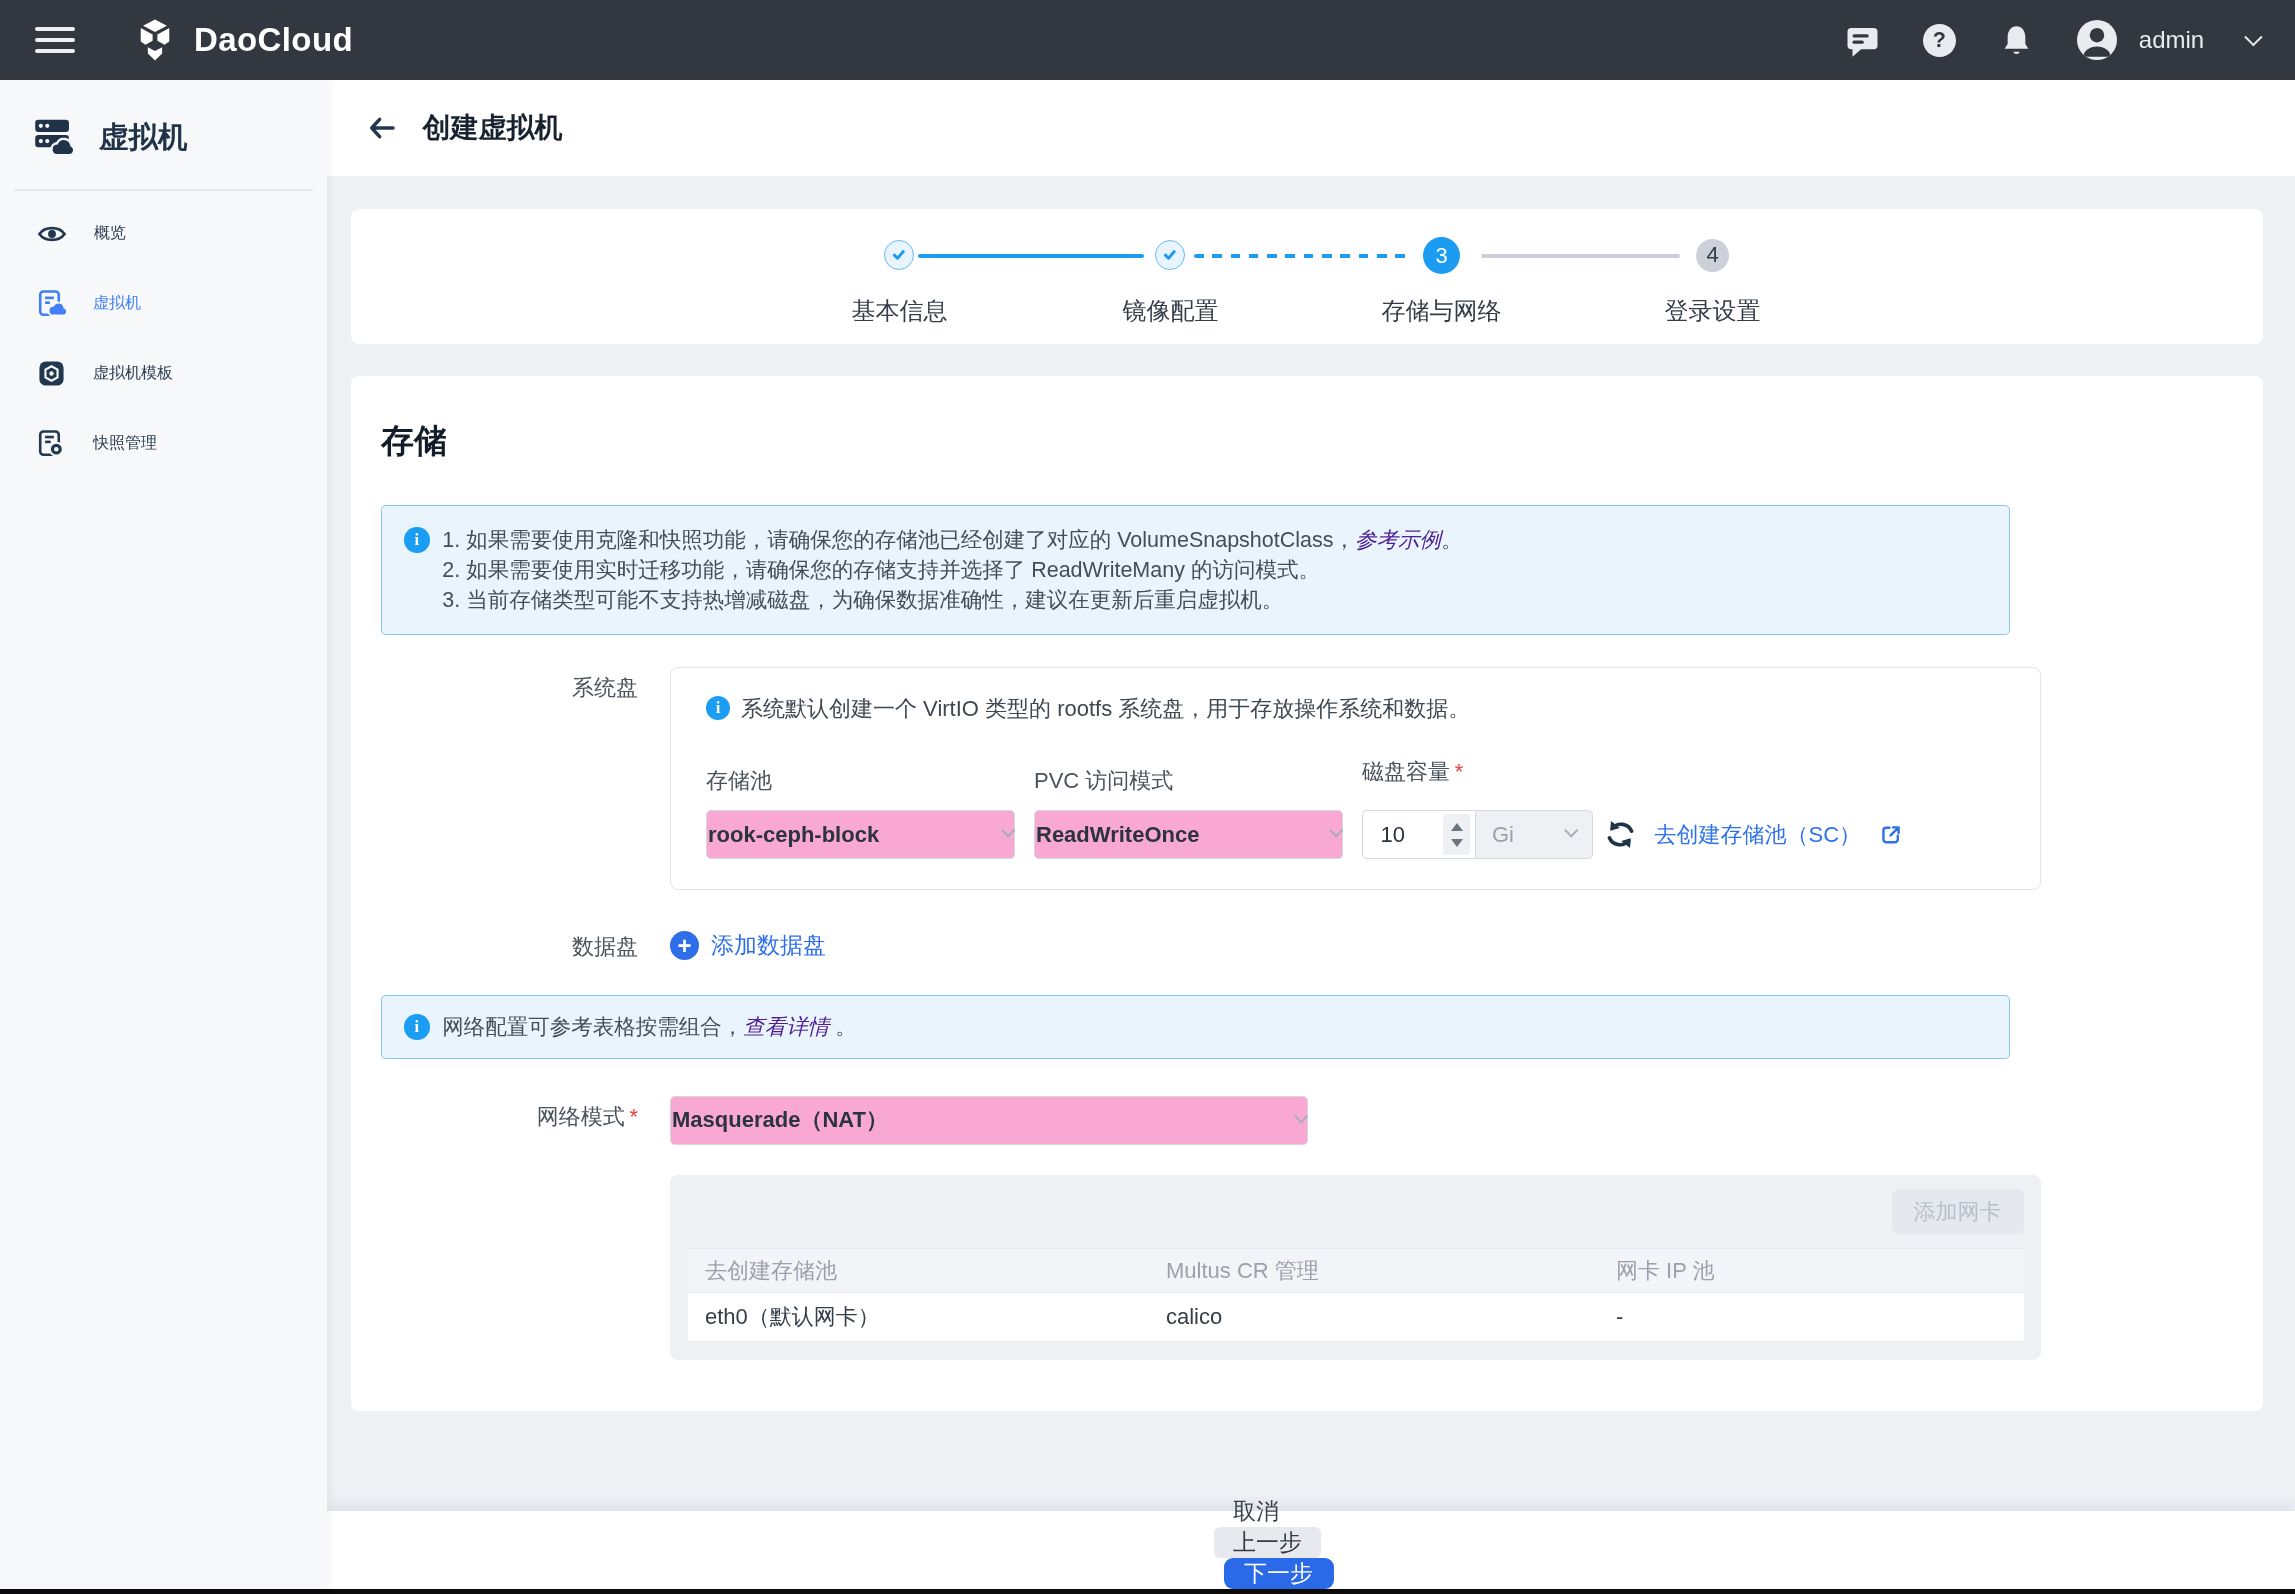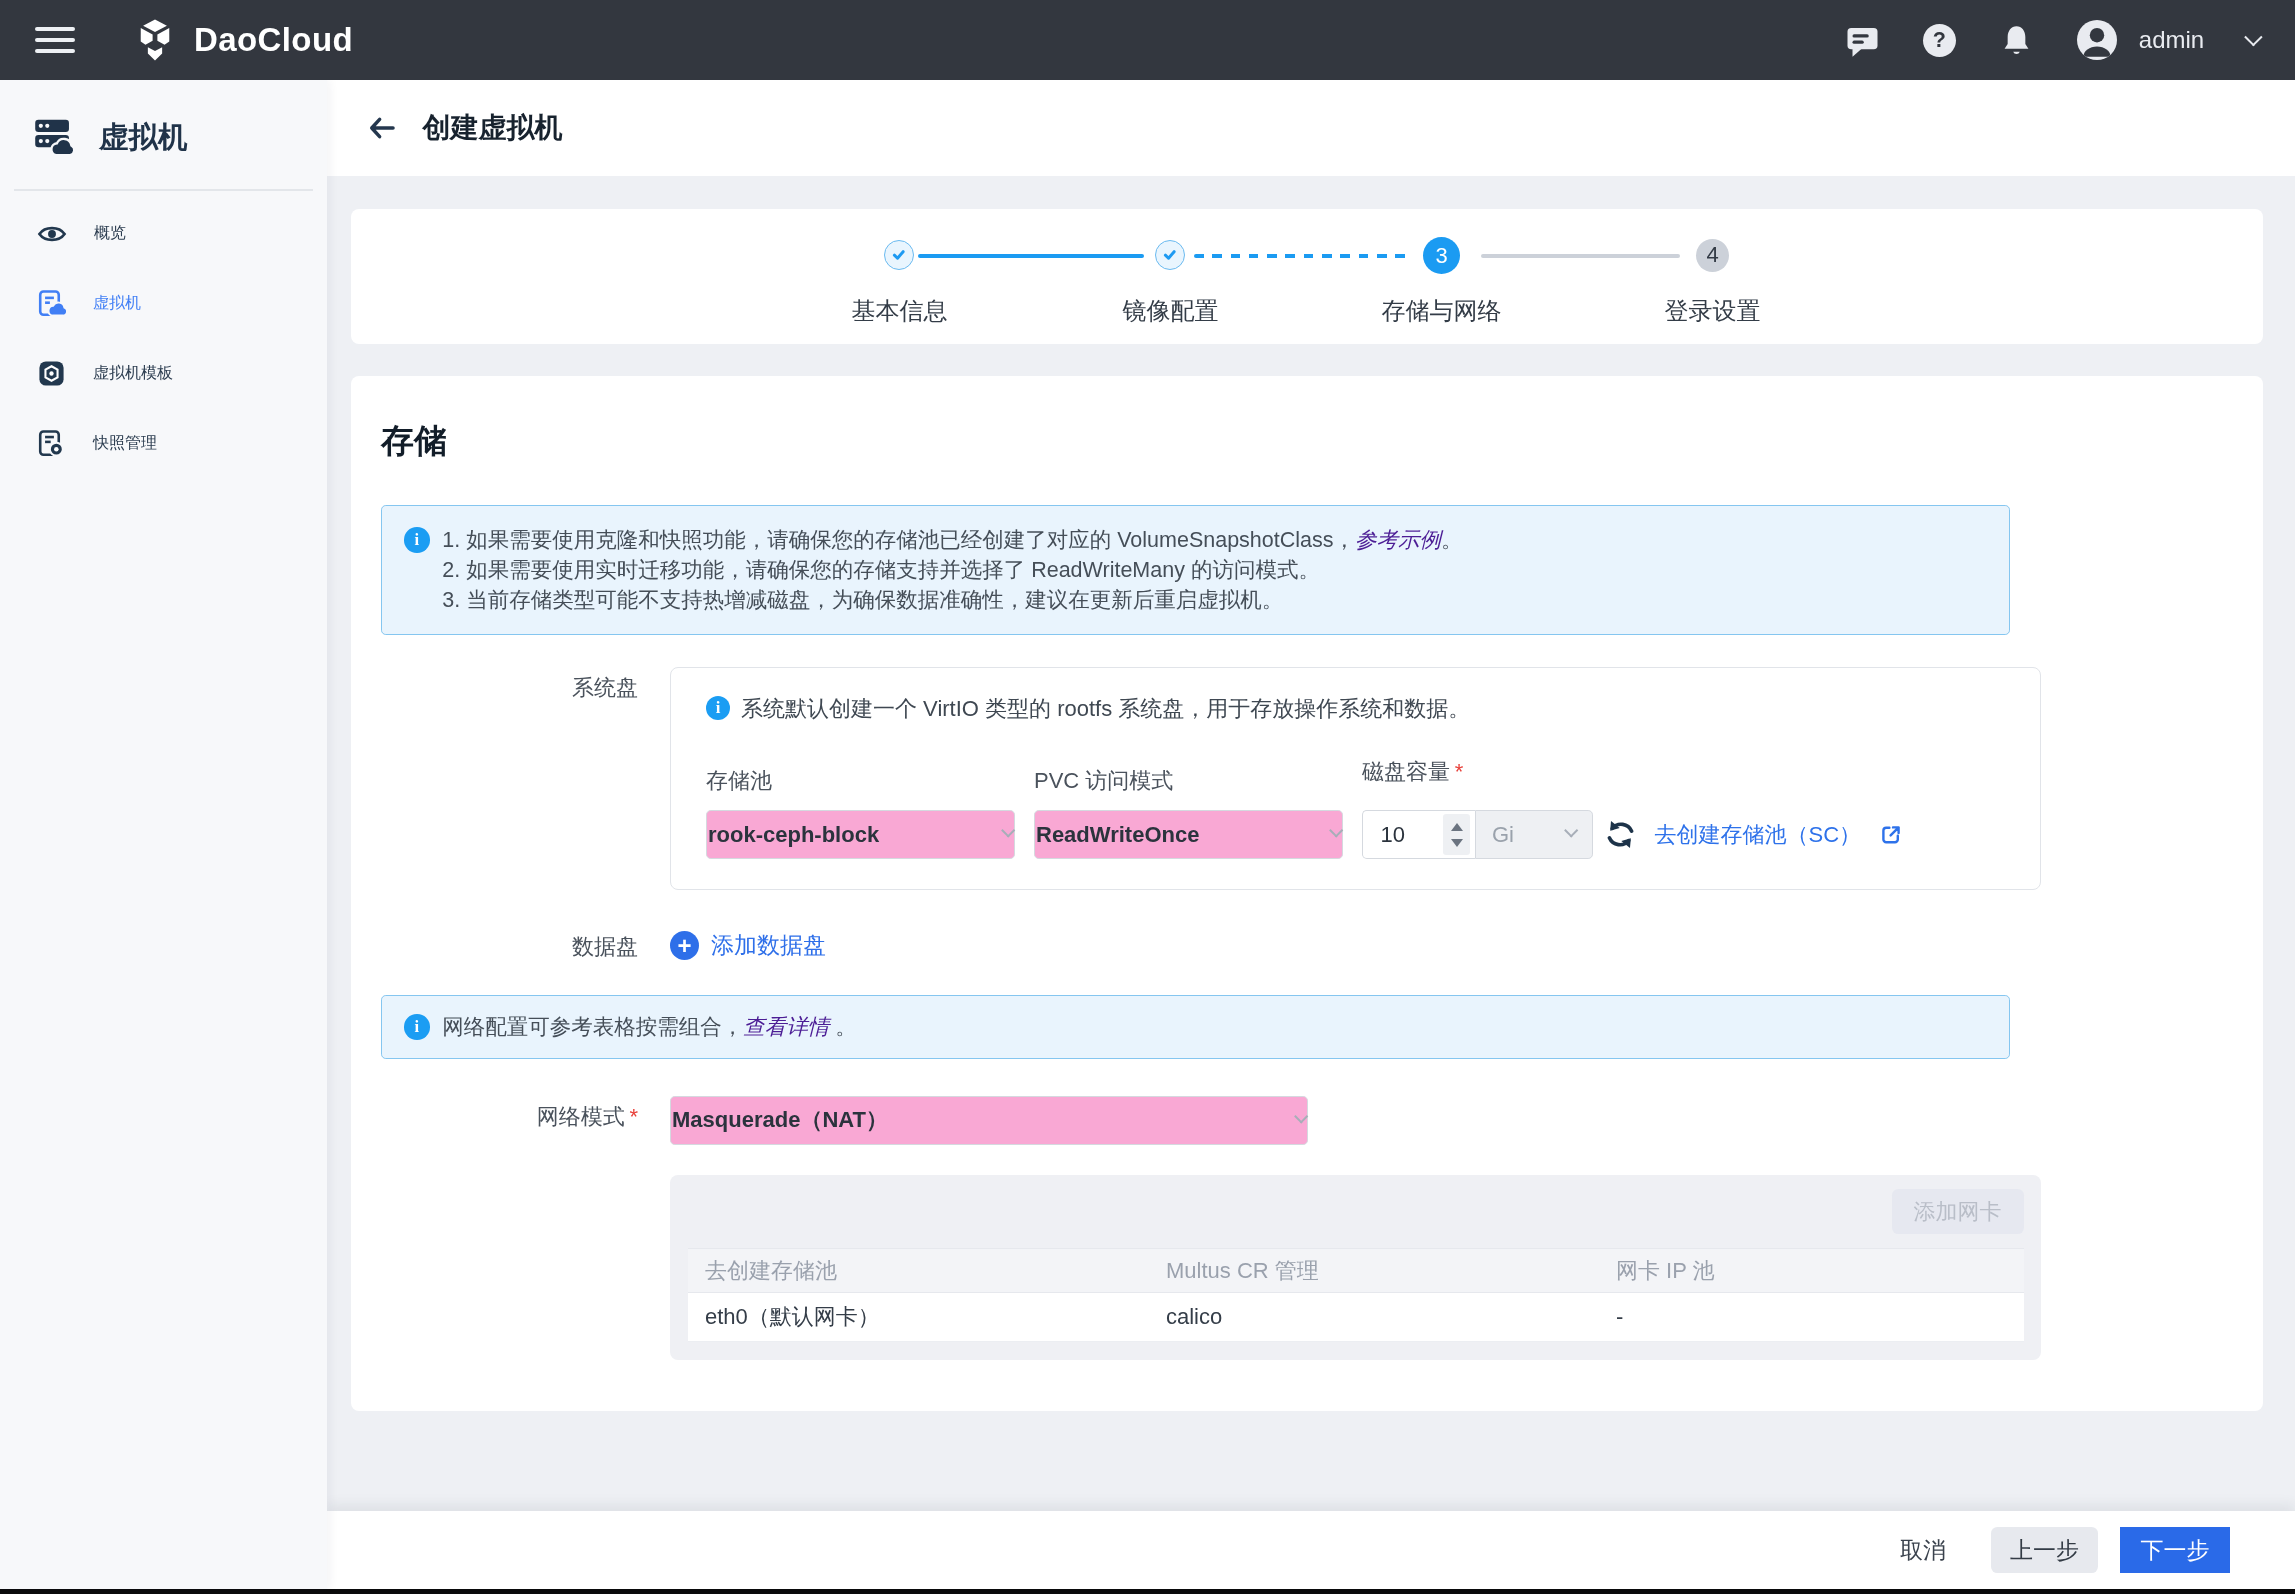--- a/index.html
+++ b/index.html
@@ -90,24 +90,24 @@
   .tbl { margin-top:14.3px; }
   .trow { display:flex; }
   .trow.head { background:#f3f4f7; border-top:1.6px solid #e6e8ed; border-bottom:1.6px solid #e6e8ed; height:45px; }
   .trow.body { background:#fff; height:49px; border-bottom:0.8px solid #eceef2; }
   .tcell { display:flex; align-items:center; padding-left:17.5px; font-size:22px; }
   .trow.head .tcell { color:#9aa1ad; }
   .trow.body .tcell { color:#343d48; }
   .col1 { width:461px; } .col2 { width:450px; } .col3 { flex:1; }
 
   
-  .footerbar { height:78px; background:#fff; box-shadow:0 -6.4px 12.8px rgba(25,35,55,.08); display:flex; align-items:center; justify-content:flex-end; padding-right:65px; position:relative; z-index:10; }
+  .footerbar { height:78px; background:#fff; box-shadow:0 -6.4px 12.8px rgba(25,35,55,.08); display:flex; align-items:center; justify-content:flex-end; padding-right:65px; position:relative; z-index:10;flex-direction:column; }
   .btn-cancel { background:none; border:none; font-size:23px; color:#3a424d; font-family:inherit; cursor:pointer; margin-right:45px; }
   .btn-prev { width:107px; height:46px; border:none; border-radius:6.4px; background:#e7e9ee; color:#333b45; font-size:23px; font-family:inherit; cursor:pointer; margin-right:22px; }
-  .btn-next { width:110px; height:46px; border:none; border-radius:0; background:#2a6ae8; color:#fff; font-size:23px; font-family:inherit; cursor:pointer; }
+  .btn-next { width:110px; height:46px; border:none; border-radius:9px; background:#2a6ae8; color:#fff; font-size:23px; font-family:inherit; cursor:pointer; }
 
   .bottom-strip { height:5.6px; background:#0b0b0c; width:100%; }
 </style>
 </head>
 <body>
 
 <header class="topbar">
   <div class="hamburger">
       <span></span>
       <span></span>

